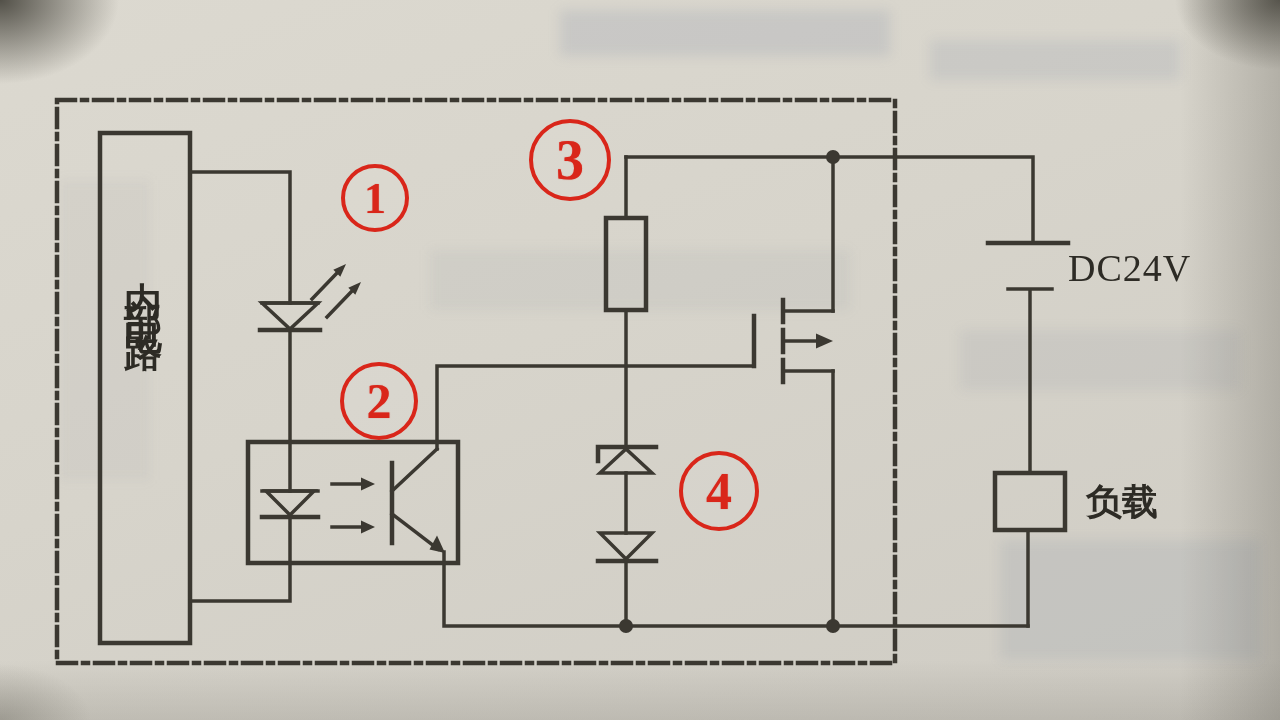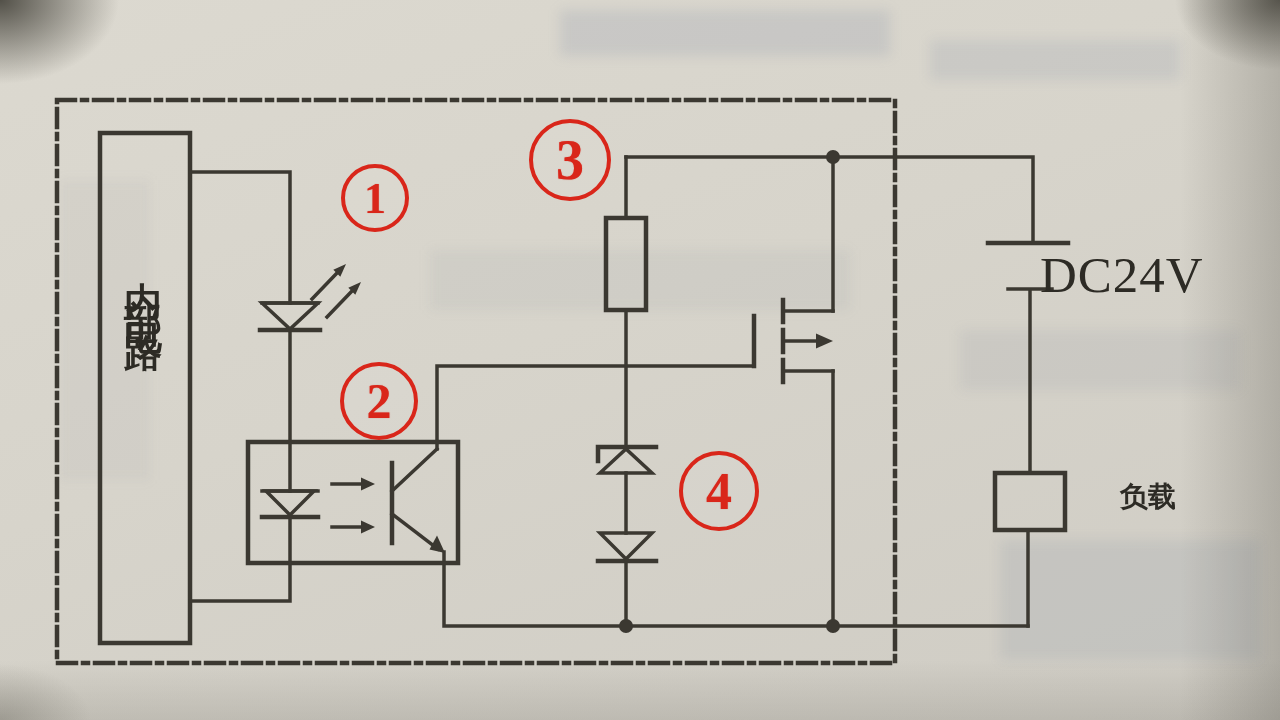--- a/index.html
+++ b/index.html
@@ -31,22 +31,22 @@
   .label{
     position:absolute;color:#2d2b25;
     font-family:"Liberation Serif","DejaVu Serif",serif;
   }
   .vlabel{
     left:124px;top:252px;width:44px;
     font-size:38px;letter-spacing:17px;
     writing-mode:vertical-rl;text-orientation:upright;
     text-align:left;font-weight:600;
   }
-  .dc{left:1040px;top:246px;font-size:51px;letter-spacing:1px;text-align:right;}
-  .load{left:1086px;top:478px;font-size:28px;font-weight:600;margin-left:34px;}
+  .dc{left:1068px;top:246px;font-size:38px;letter-spacing:1px;text-align:right;}
+  .load{left:1086px;top:478px;font-size:36px;font-weight:600;}
 
   .callout{
     position:absolute;
     display:flex;align-items:center;justify-content:center;
     border:4px solid #d9261a;border-radius:50%;
     color:#d9261a;font-weight:bold;
     font-family:"Liberation Serif","DejaVu Serif",serif;
     background:rgba(255,255,255,0.06);
     text-shadow:0 0 1px rgba(217,38,26,0.6);
   }

